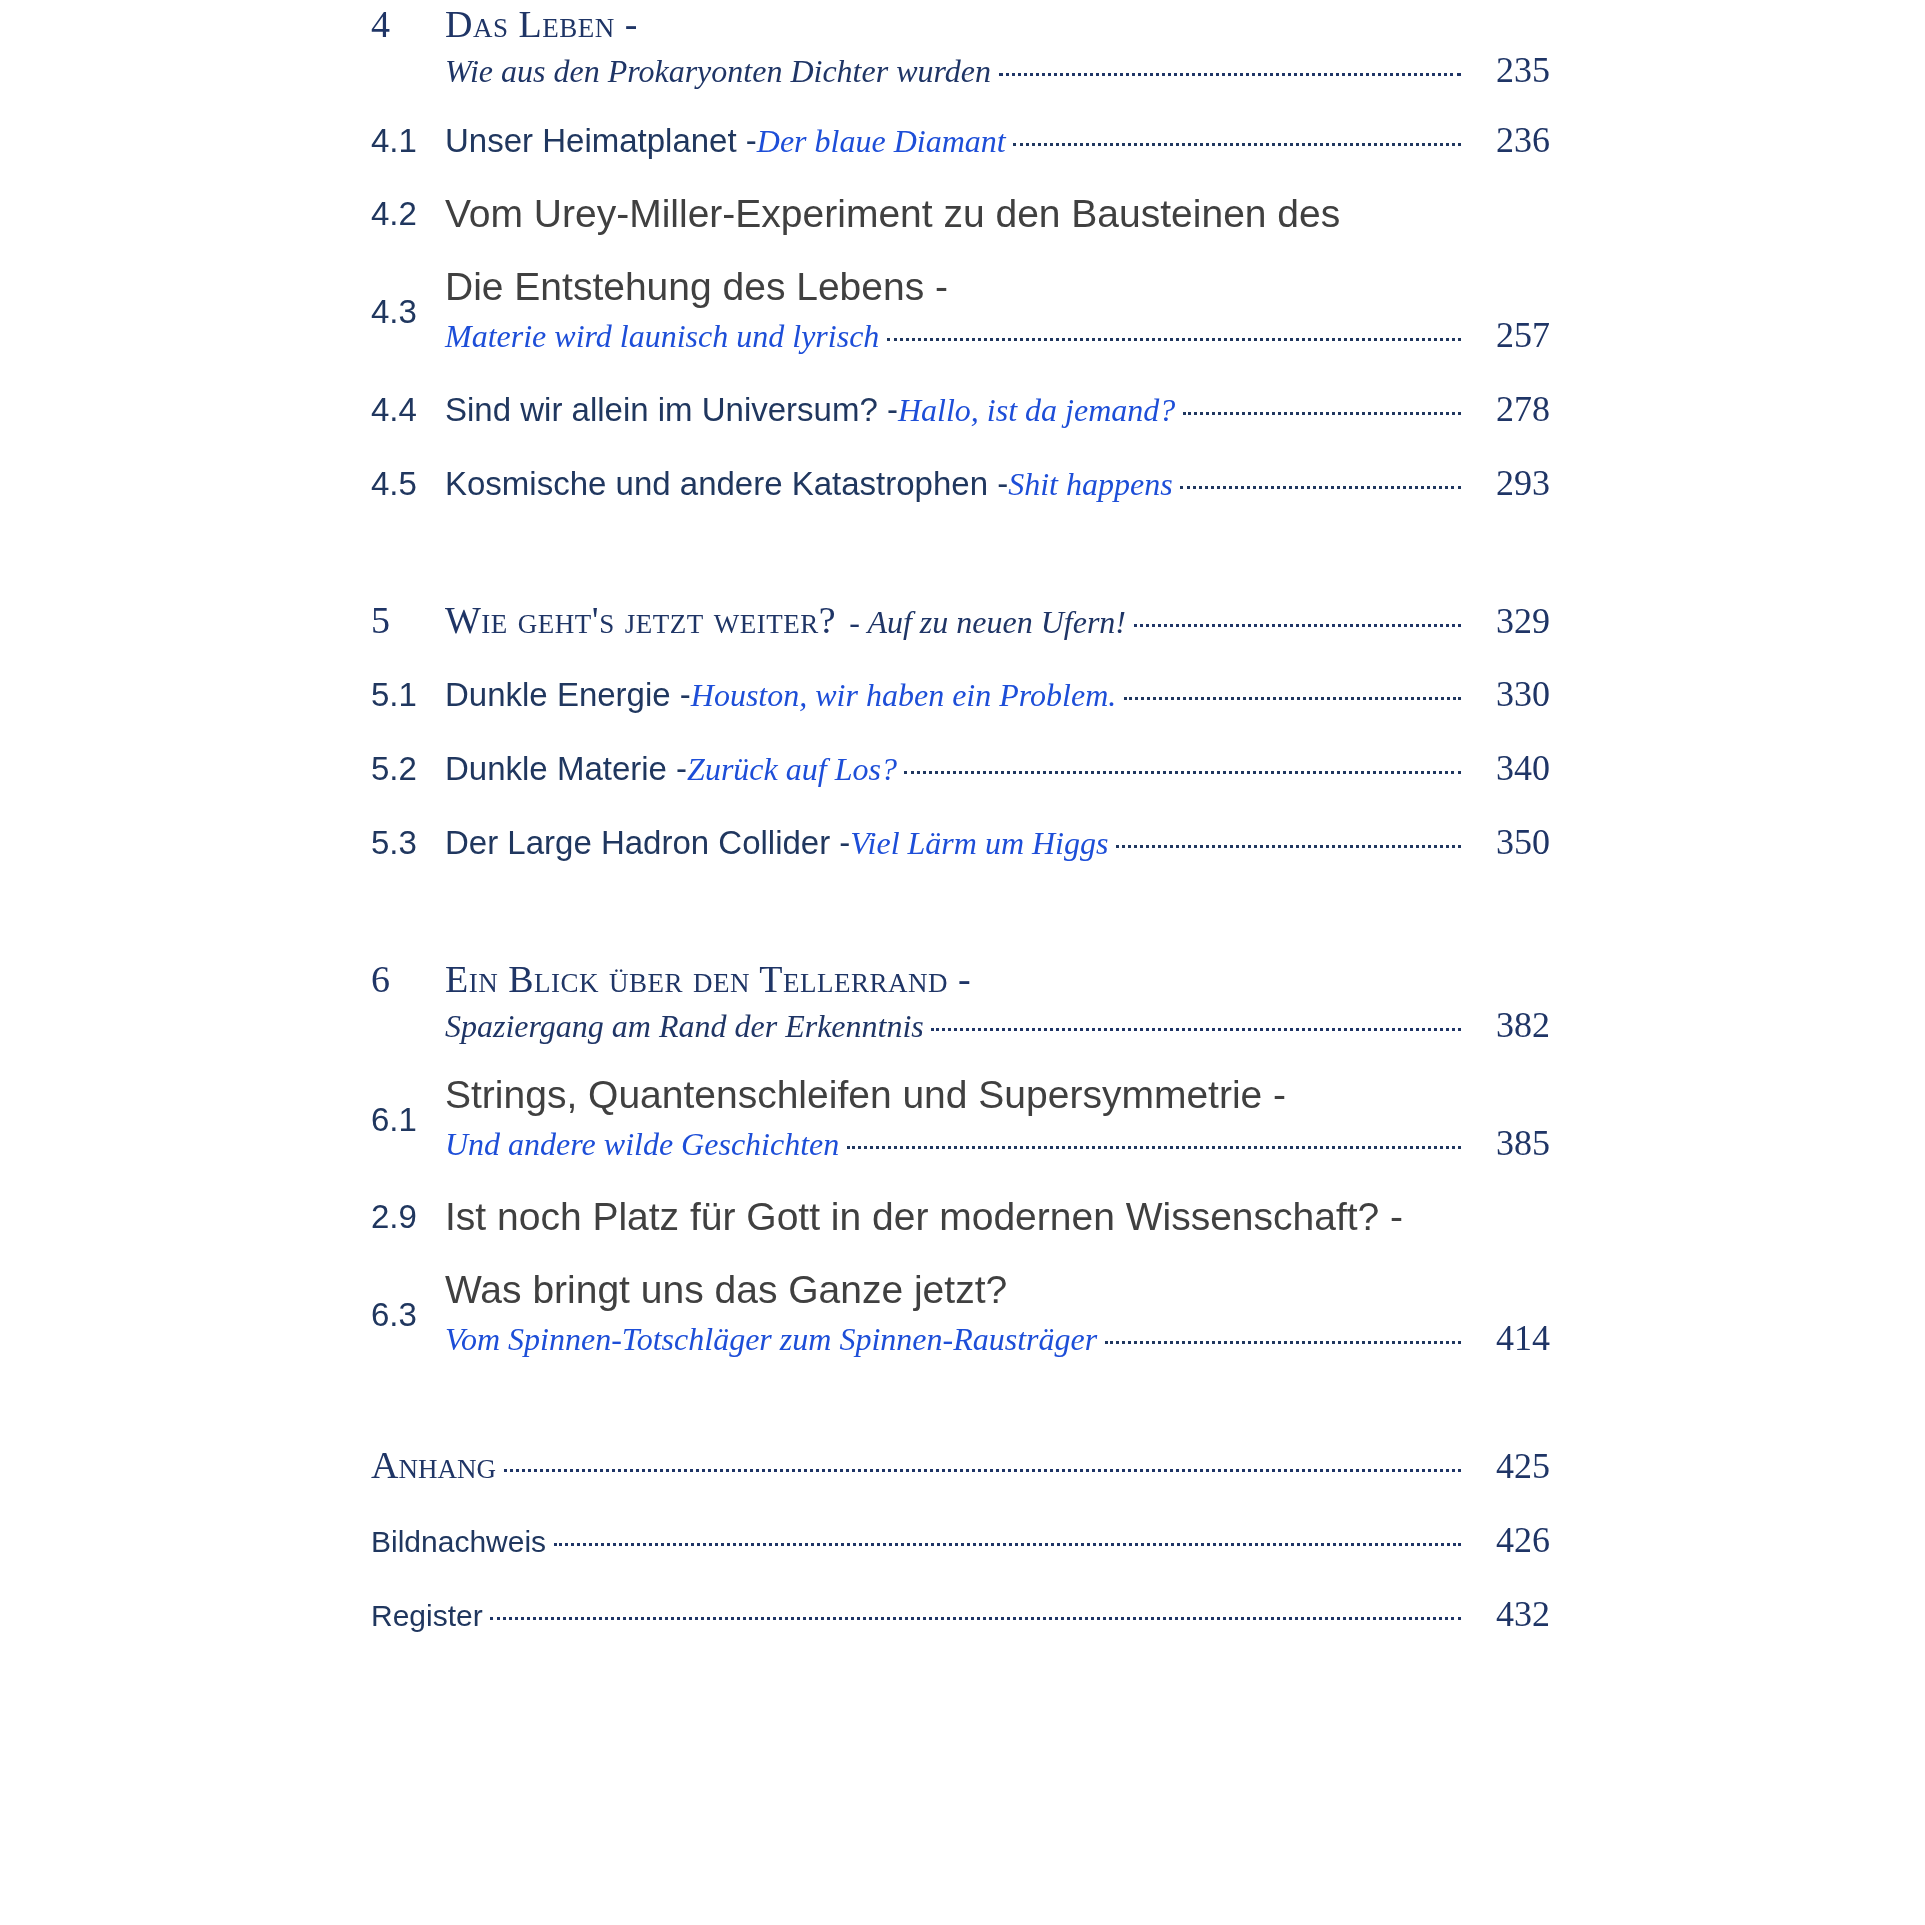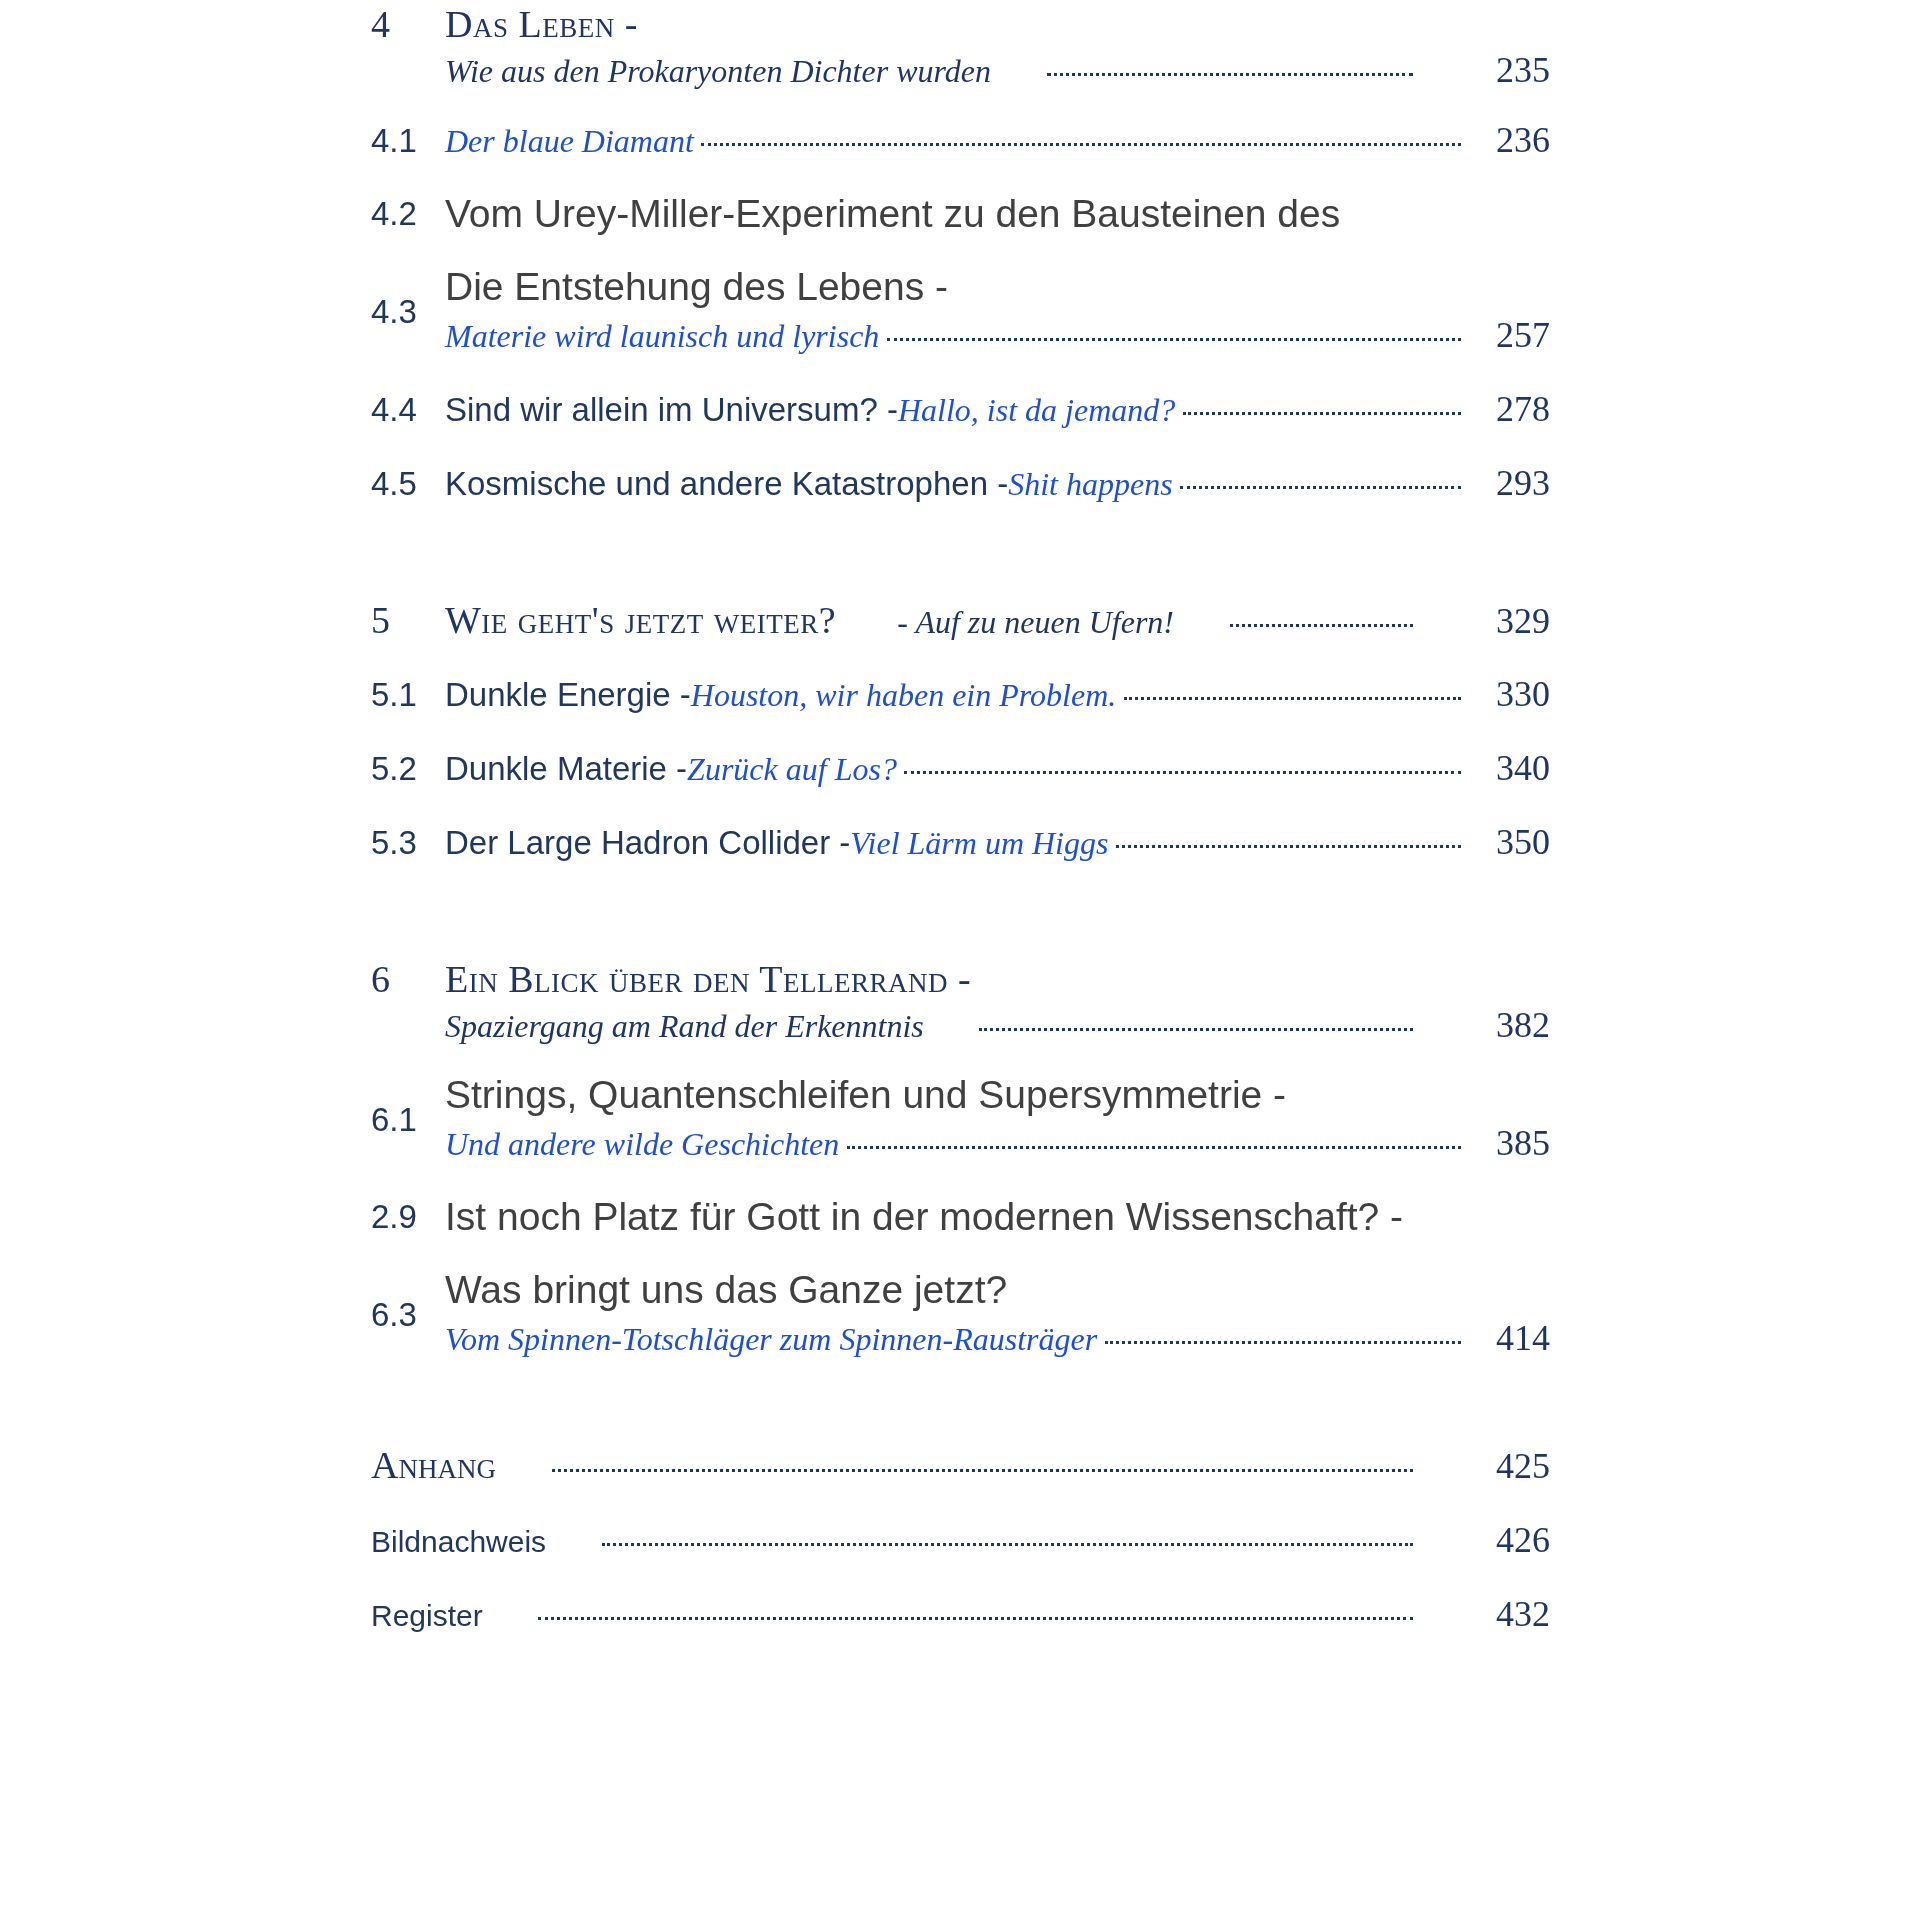--- a/index.html
+++ b/index.html
@@ -70,21 +70,20 @@
     font-style: italic;
     font-size: 32px;
     color: #1f3566;
   }
 
   
   .line {
     display: flex;
     align-items: baseline;
     width: 100%;
-    gap: 48px;
   }
   .line .txt {
     white-space: nowrap;
   }
   .leader {
     flex: 1 1 auto;
     min-width: 13.3px;
     margin: 0 9.5px 0 7.6px;
     position: relative;
     top: -5.7px;
@@ -193,20 +192,21 @@
             <span class="leader"></span>
             <span class="pageno">235</span>
           </div>
         </div>
       </div>
 
       <div class="section">
         <div class="sec-num">4.1</div>
         <div class="sec-body">
           <div class="sec-line">
+            <span class="sec-main">Unser Heimatplanet - </span>
             <span class="sec-em">Der blaue Diamant</span>
             <span class="leader-sec"></span>
             <span class="pageno">236</span>
           </div>
         </div>
       </div>
 
       <div class="section">
         <div class="sec-num">4.2</div>
         <div class="sec-body">

